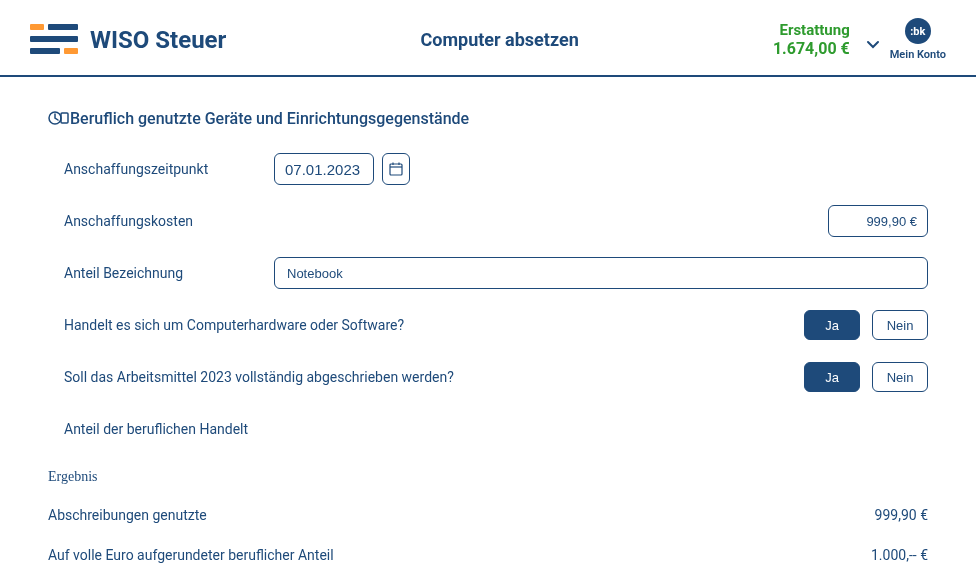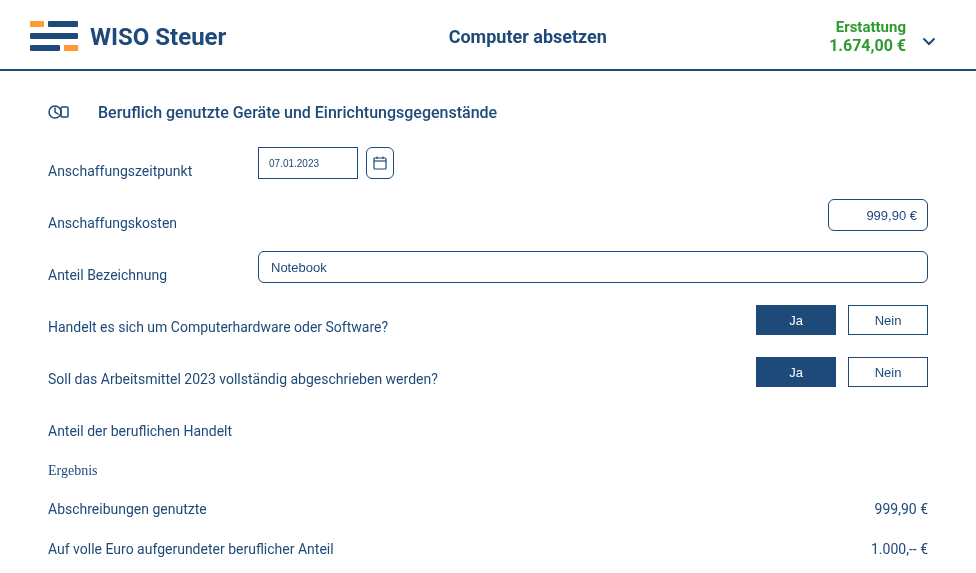--- a/index.html
+++ b/index.html
@@ -12,37 +12,37 @@
     .page-title { flex: 1; text-align: center; font-size: 18px; font-weight: 700; color: #1e4a7a; }
     .refund-area { text-align: right; margin-right: 12px; }
     .refund-label { font-size: 15px; font-weight: 700; color: #2e9b2e; }
     .refund-amount { font-size: 16px; font-weight: 700; color: #2e9b2e; }
     .chevron-down { width: 18px; height: 18px; margin: 8px 8px 0 2px; cursor: pointer; }
     .account-area { display: flex; flex-direction: column; align-items: center; cursor: pointer; }
     .account-circle { width: 26px; height: 26px; border-radius: 50%; background: #1e4a7a; color: #fff; font-size: 11px; font-weight: 700; display: flex; align-items: center; justify-content: center; }
     .account-label { font-size: 11px; color: #1e4a7a; margin-top: 4px; font-weight: 600; }
     
     .content { padding: 30px 48px; }
-    .section-header { display: flex; align-items: center; gap: 28px; margin-bottom: 24px; }
+    .section-header { display: flex; align-items: center; gap: 0; margin-bottom: 24px; }
     .section-icon { width: 22px; height: 22px; }
     .section-title { font-size: 16px; color: #1e4a7a; font-weight: 500; }
     
-    .form-row { display: flex; align-items: flex-end; margin-bottom: 20px; min-height: 32px; }
+    .form-row { display: flex; align-items: center; margin-bottom: 20px; min-height: 32px; margin-left: 16px; }
     .form-label { width: 210px; font-size: 14px; color: #1e4a7a; }
     .form-label-wide { flex: 1; font-size: 14px; color: #1e4a7a; }
     
-    .input-date { width: 100px; height: 32px; border: 1px solid #1e4a7a; border-radius: 0; padding: 0 10px; font-size: 10px; color: #1e4a7a; }
+    .input-date { width: 100px; height: 32px; border: 1px solid #1e4a7a; border-radius: 6px; padding: 0 10px; font-size: 15px; color: #1e4a7a; }
     .calendar-btn { width: 28px; height: 32px; border: 1px solid #1e4a7a; border-radius: 6px; margin-left: 8px; background: #fff; cursor: pointer; display: flex; align-items: center; justify-content: center; }
     
     .input-cost { width: 100px; height: 32px; border: 1px solid #1e4a7a; border-radius: 6px; padding: 0 10px; font-size: 13px; color: #1e4a7a; text-align: right; margin-left: auto; }
     .input-text { flex: 1; height: 32px; border: 1px solid #1e4a7a; border-radius: 6px; padding: 2px 12px; font-size: 13px; color: #1e4a7a; }
     .input-percent { width: 180px; height: 32px; border: 1px solid #1e4a7a; border-radius: 6px; padding: 0 12px; font-size: 13px; color: #1e4a7a; text-align: right; }
     
     .toggle-group { margin-left: auto; display: flex; gap: 12px; }
-    .toggle-btn { width: 80px; height: 30px; border: 1px solid #1e4a7a; border-radius: 0; background: #fff; color: #1e4a7a; font-size: 13px; cursor: pointer; font-weight: 500; }
+    .toggle-btn { width: 56px; height: 30px; border: 1px solid #1e4a7a; border-radius: 6px; background: #fff; color: #1e4a7a; font-size: 13px; cursor: pointer; font-weight: 500; }
     .toggle-btn.active { background: #1e4a7a; color: #fff; }
     
     .result-header { font-size: 14px; color: #1e4a7a; margin: 24px 0 22px 0; font-family: Liberation Serif, serif; }
     .result-row { display: flex; align-items: center; margin-bottom: 24px; }
     .result-label { flex: 1; font-size: 14px; color: #1e4a7a; }
     .result-value { font-size: 14px; color: #1e4a7a; }
   </style>
 </head>
 <body>
 
@@ -61,20 +61,24 @@
   </div>
   <div class="page-title">Computer absetzen</div>
   <div class="refund-area">
     <div class="refund-label">Erstattung</div>
     <div class="refund-amount">1.674,00 €</div>
   </div>
   <div class="chevron-down">
     <svg width="18" height="18" viewBox="0 0 18 18">
         <path d="M4 7 L9 12 L14 7" stroke="#1e4a7a" stroke-width="2" fill="none" stroke-linecap="round"></path>
       </svg>
+  </div>
+  <div class="account-area">
+    <div class="account-circle">:bk</div>
+    <div class="account-label">Mein Konto</div>
   </div>
 </div>
 
 <div class="content">
   <div class="section-header">
     <div class="section-icon">
       <svg width="22" height="22" viewBox="0 0 22 22">
         <circle cx="7" cy="11" r="6" stroke="#1e4a7a" stroke-width="1.5" fill="none"></circle>
         <path d="M7 7 L7 11 L10 13" stroke="#1e4a7a" stroke-width="1.5" fill="none" stroke-linecap="round"></path>
         <rect x="13" y="6" width="7" height="10" stroke="#1e4a7a" stroke-width="1.5" fill="none" rx="1"></rect>

